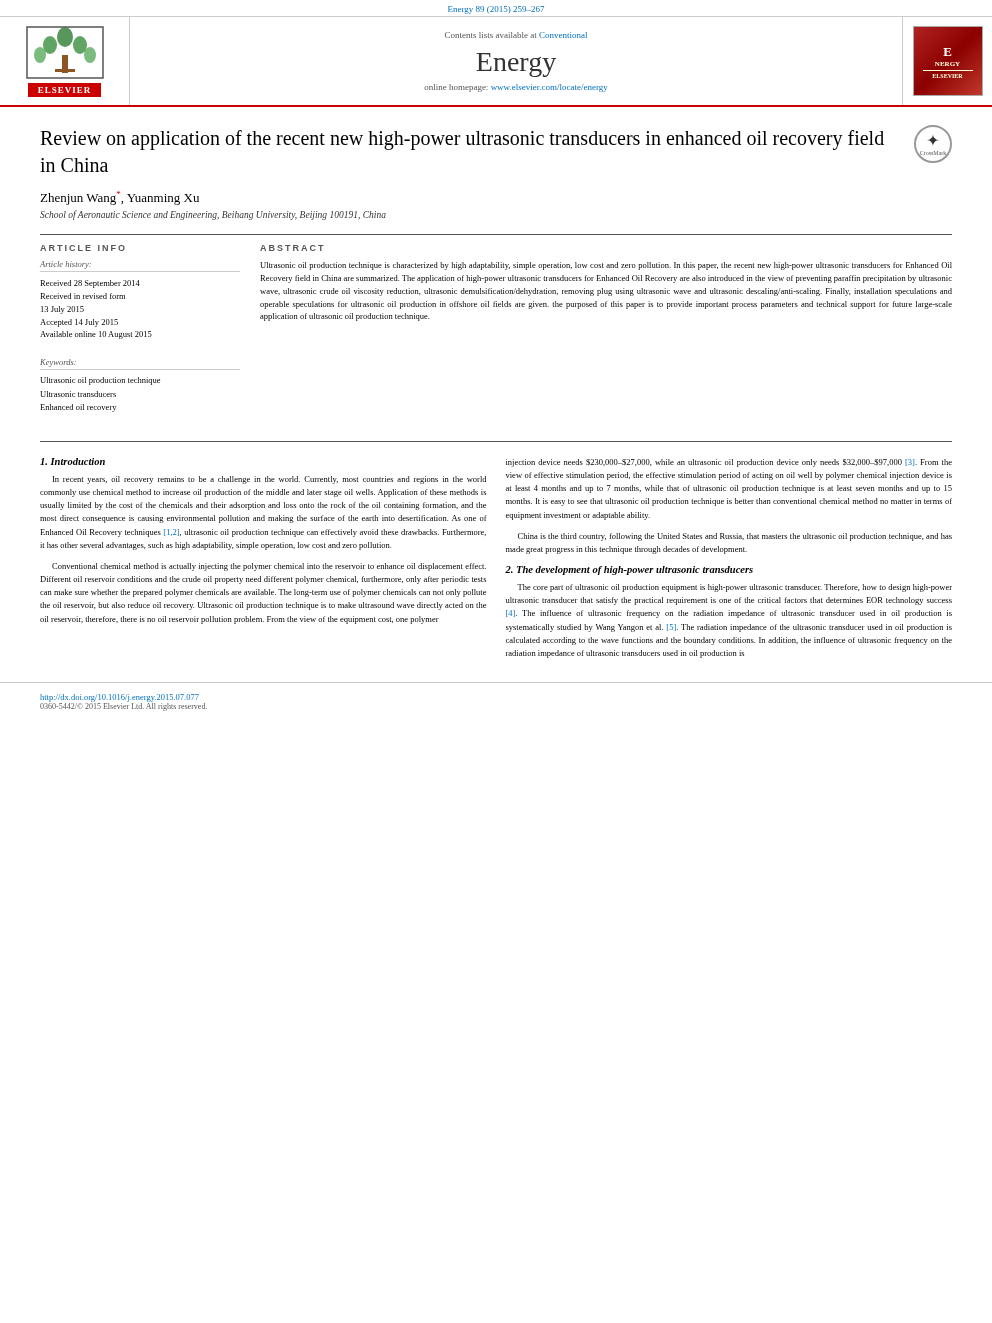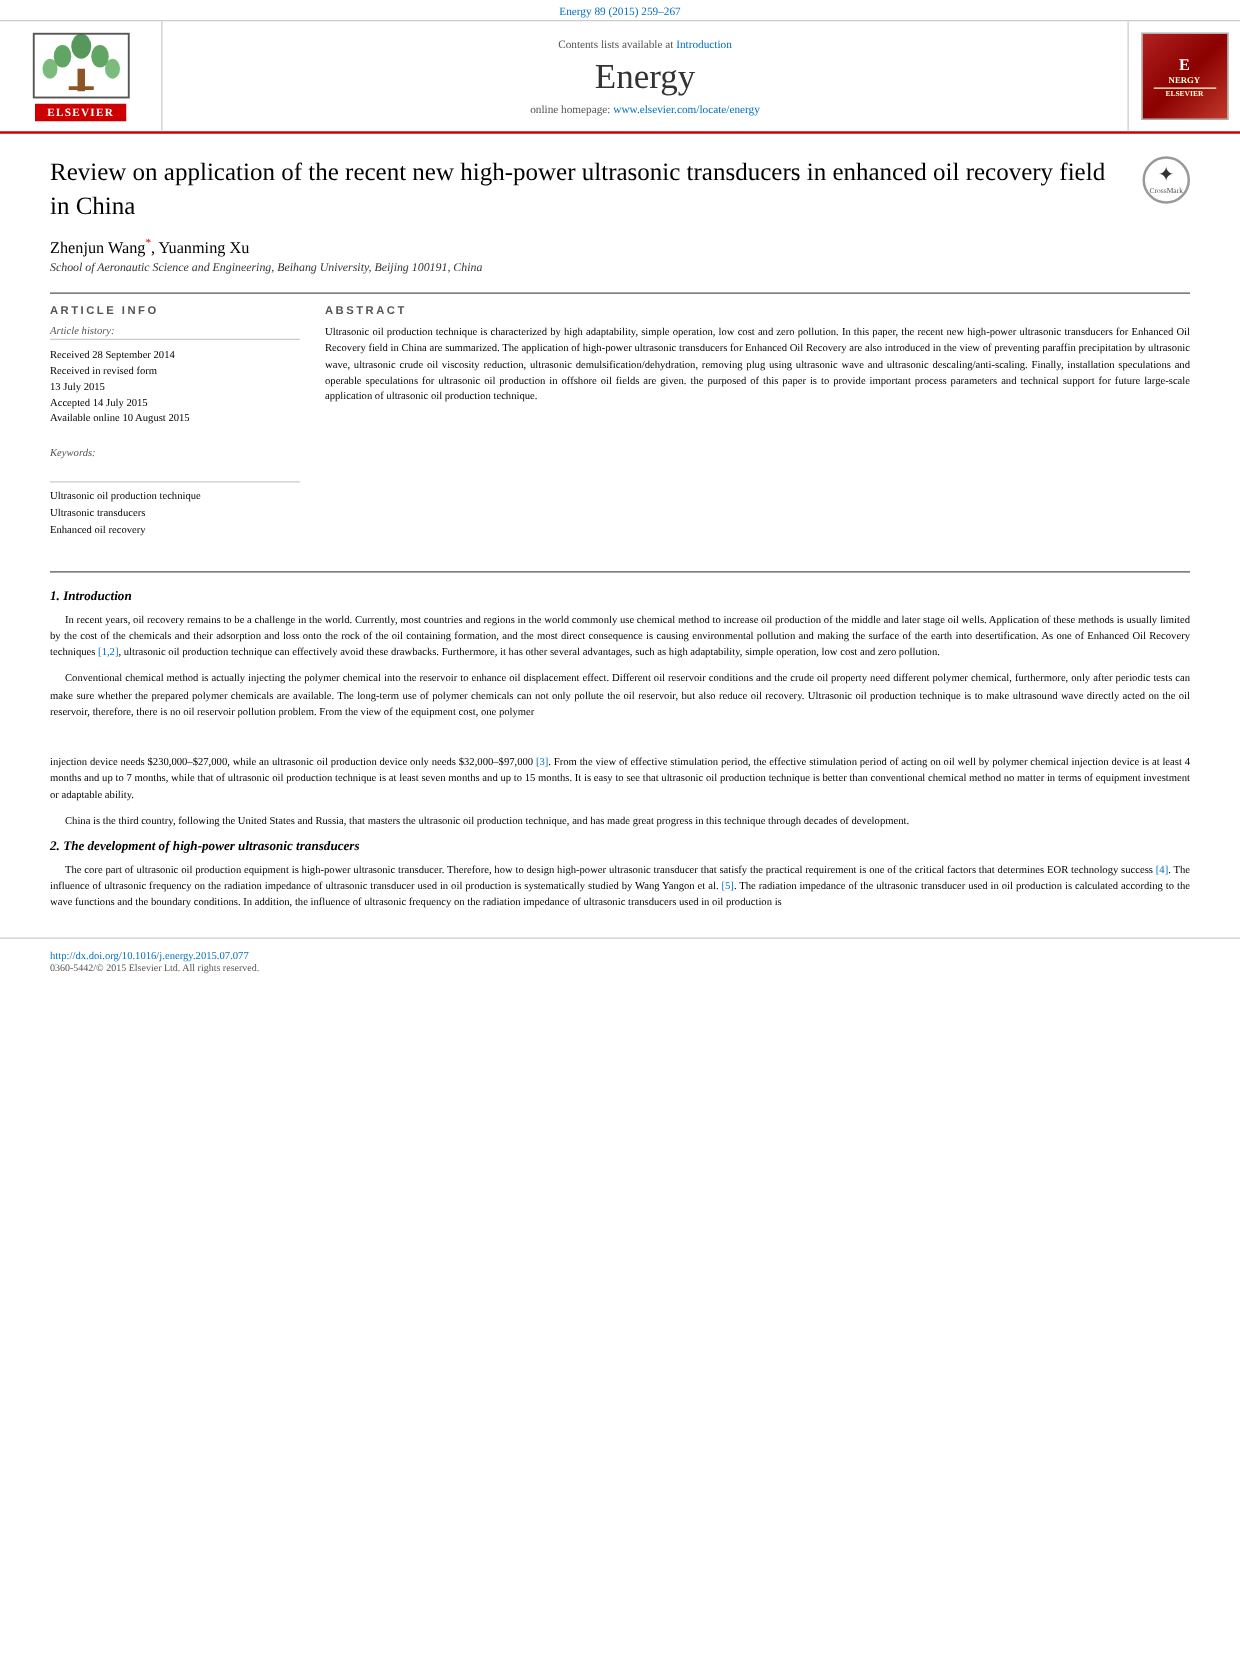--- a/index.html
+++ b/index.html
@@ -193,21 +193,21 @@
     }
     .info-date-line {
       font-size: 8.5px;
       line-height: 1.5;
     }
     .keywords-subhead {
       font-size: 8.5px;
       font-style: italic;
       color: #555;
       border-bottom: 1px solid #ccc;
-      padding-bottom: 18px;
+      padding-bottom: 2px;
       margin-bottom: 4px;
       margin-top: 8px;
     }
     .keyword-item {
       font-size: 8.5px;
       line-height: 1.6;
     }
 
     
     .abstract-text {
@@ -228,21 +228,20 @@
       border: none;
       border-top: 1.5px solid #555;
       margin: 16px 40px 0 40px;
     }
 
     
     .body-two-col {
       display: flex;
       gap: 19px;
       padding: 14px 40px;
-      flex-direction: column;
     }
     .body-left {
       flex: 1;
     }
     .body-right {
       flex: 1;
     }
 
     .section-heading {
       font-size: 10.5px;
@@ -307,21 +306,21 @@
       <rect x="30" y="44" width="20" height="3" fill="#8d5524"></rect>
 
       <rect x="2" y="2" width="76" height="51" fill="none" stroke="#555" stroke-width="1.5"></rect>
     </svg>
     <div class="elsevier-label">ELSEVIER</div>
   </div>
 
   <div class="journal-center">
     <div class="contents-line">
       <span>Contents lists available at</span>
-      <span class="sciencedirect-link">Introduction</span>
+      <span class="sciencedirect-link">Conventional</span>
     </div>
     <div class="journal-name">Energy</div>
     <div class="journal-homepage">
       <span>online homepage:</span>
       <span class="journal-homepage-link">www.elsevier.com/locate/energy</span>
     </div>
   </div>
 
   <div class="journal-logo-right">
     <div class="energy-logo-box">

